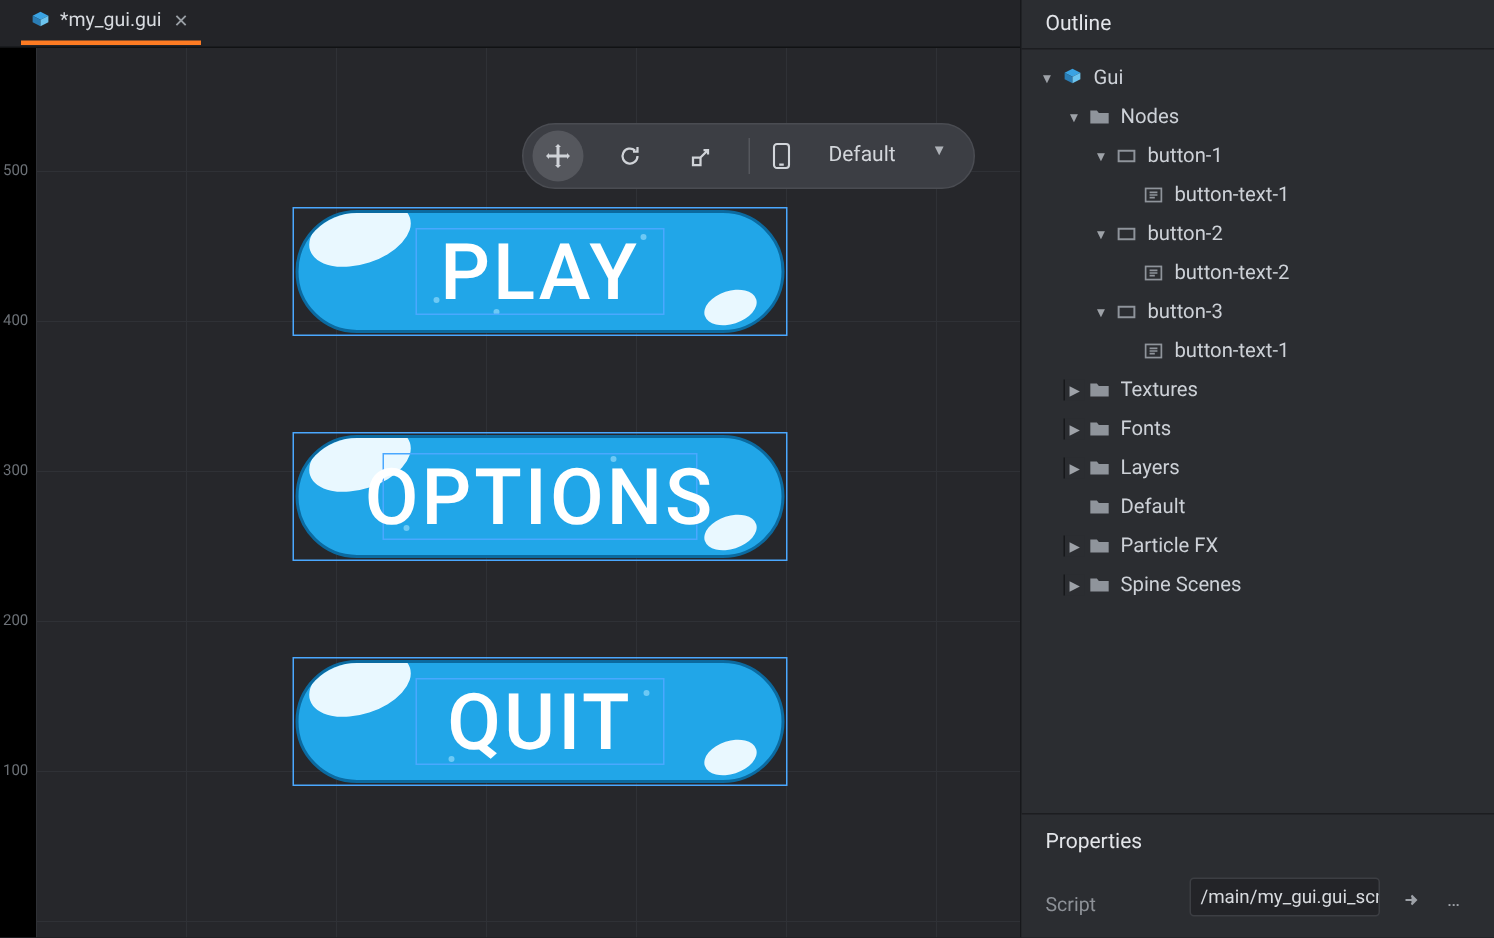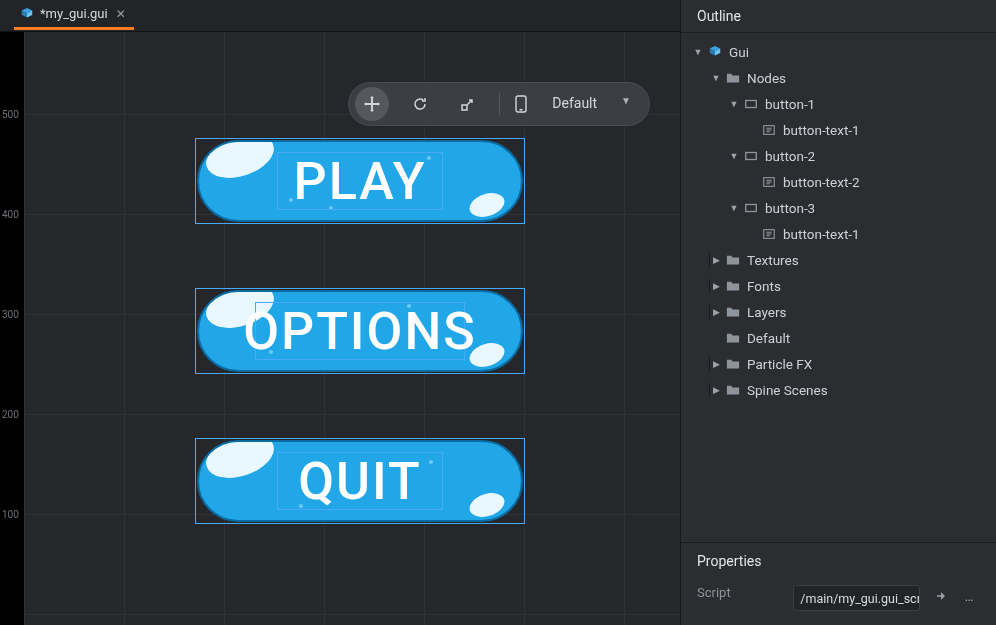--- a/index.html
+++ b/index.html
@@ -189,21 +189,21 @@
   .nicon svg { width: 14px; height: 14px; display:block; }
   .nlabel { color: #cdd1d7; }
 
   
   .props {
     border-top: 1px solid #1c1d20;
     background: #2b2d31;
   }
   .props .panel-title { border-bottom: none; padding-top: 10px; }
   .prop-row {
-    display: flex; align-items: flex-start;
+    display: flex; align-items: flex-end;
     padding: 8px 16px 14px;
     gap: 10px;
   }
   .prop-label { color: #8d9197; font-size: 13px; width: 100px; }
   .prop-field {
     flex: 1 1 auto;
     display: flex; align-items: center;
     background: #232428;
     border: 1px solid #3c3e43;
     border-radius: 3px;

